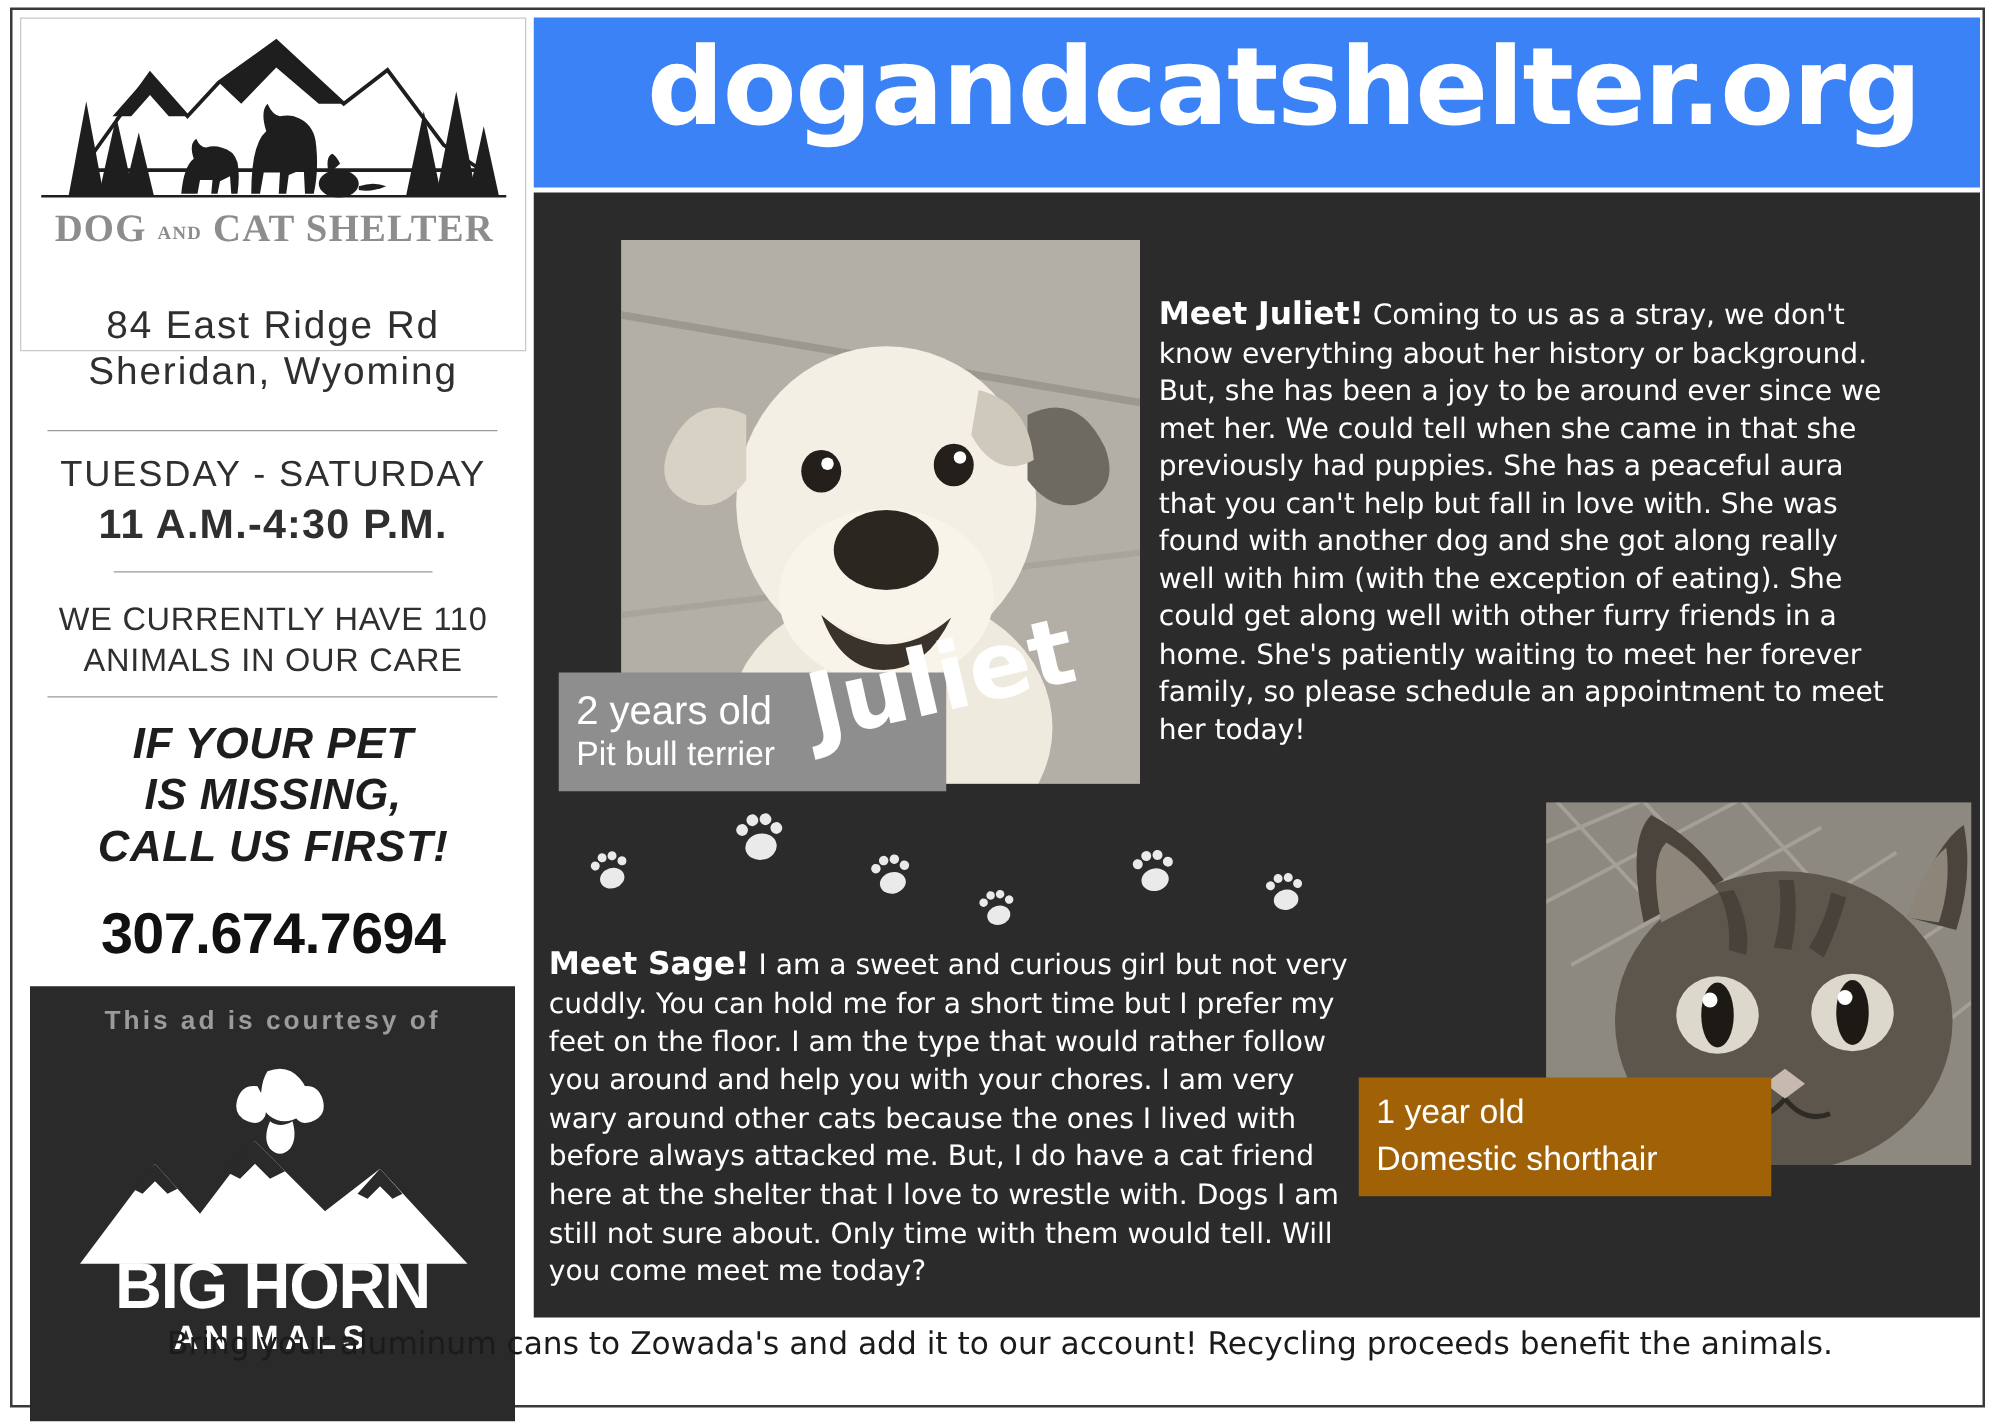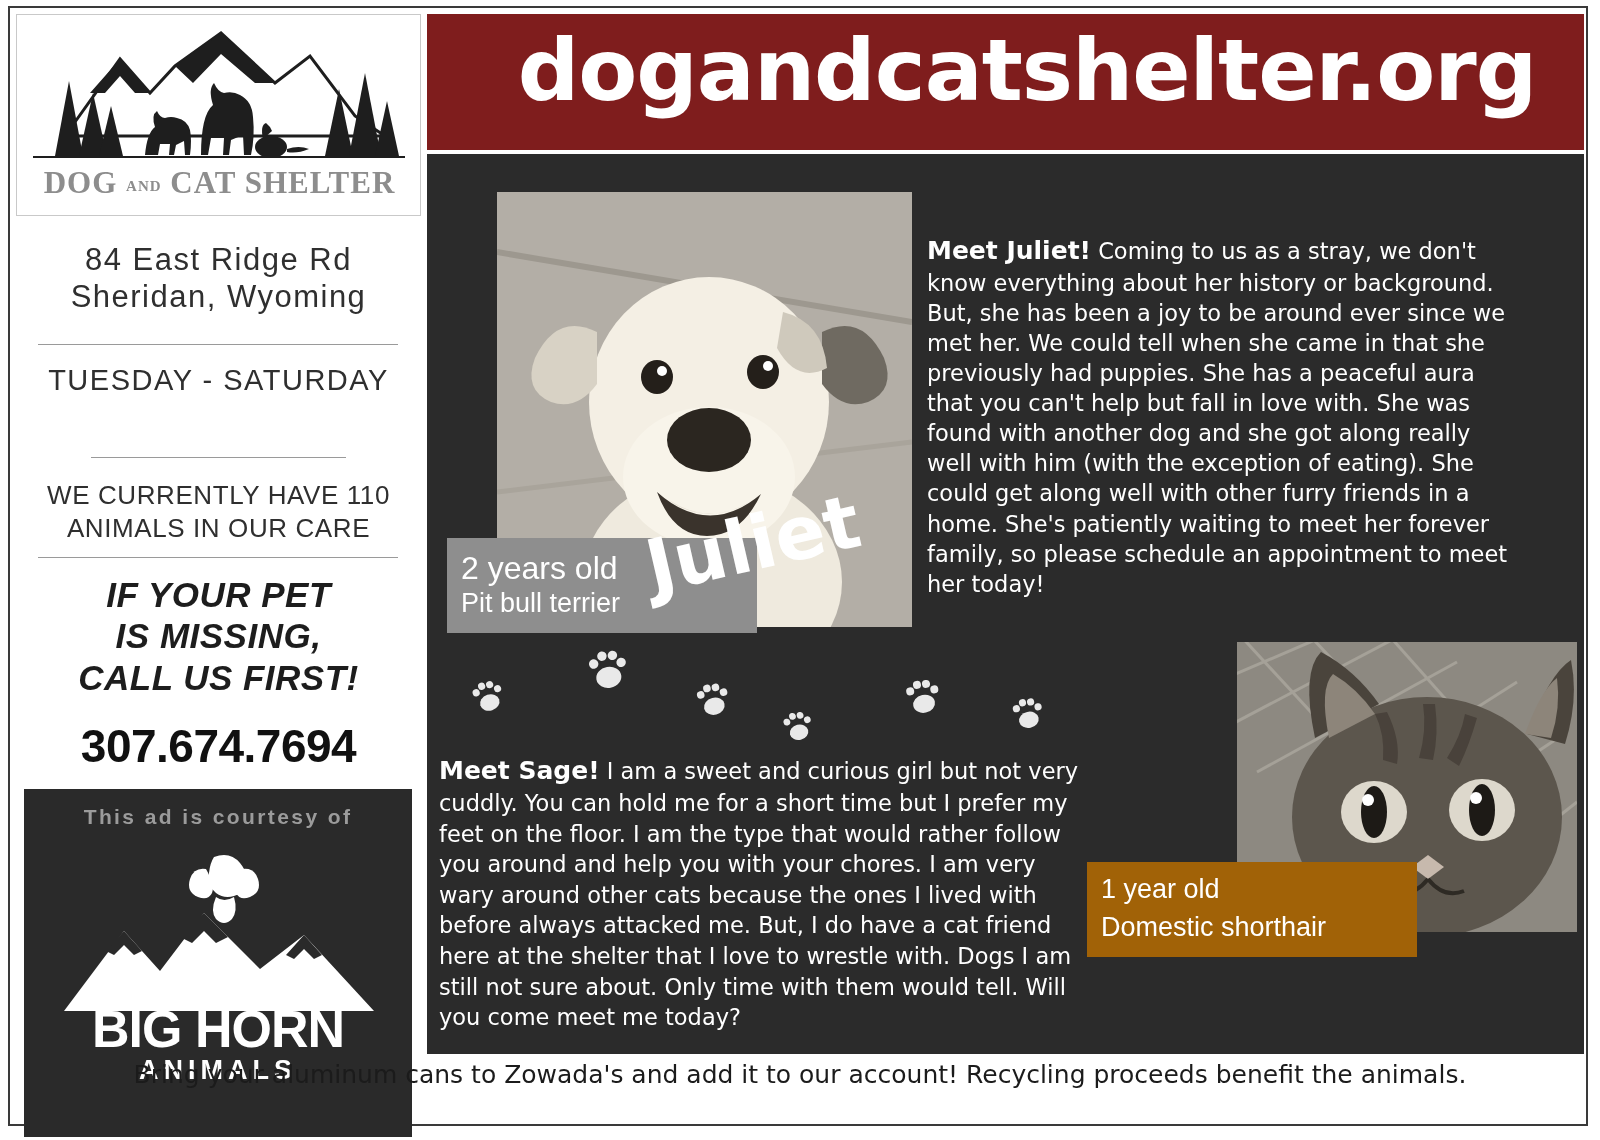--- a/index.html
+++ b/index.html
@@ -9,21 +9,21 @@
     position:absolute;left:8px;top:6px;width:1580px;height:1120px;
     background:#ffffff;border:2px solid #3a3a3a;box-sizing:border-box;
   }
 
   
   #leftcol{
     position:absolute;left:6px;top:6px;width:405px;height:1090px;
     background:#fff;box-sizing:border-box;
   }
   #logo-box{
-    position:absolute;left:0;top:0;width:405px;height:202px;
+    position:absolute;left:0;top:0;width:405px;height:267px;
     border:1px solid #c9c9c9;box-sizing:border-box;background:#fff;
   }
   #logo-art{
     position:absolute;left:8px;top:6px;width:388px;height:140px;
   }
   #logo-word{
     position:absolute;left:0;top:150px;width:405px;text-align:center;
     font-family:"Liberation Serif",serif;font-weight:bold;
     font-size:31px;letter-spacing:1px;color:#8d8d8d;
   }
@@ -69,21 +69,21 @@
     color:#fff;font-size:52px;font-weight:bold;letter-spacing:-1px;
   }
   #sponsor-sub{
     position:absolute;left:0;top:266px;width:388px;text-align:center;
     color:#fff;font-size:27px;font-weight:bold;letter-spacing:5px;
   }
 
   
   #urlbar{
     position:absolute;left:417px;top:6px;width:1157px;height:136px;
-    background:#7f1d1d;overflow:hidden;
+    background:#3b82f6;overflow:hidden;
   }
   #urlbar .u{
     position:absolute;left:50px;top:6px;width:1100px;text-align:center;
     color:#fff;font-size:86px;font-weight:bold;font-family:"DejaVu Sans",sans-serif;
     letter-spacing:-1px;white-space:nowrap;
   }
   #body-dark{
     position:absolute;left:417px;top:146px;width:1157px;height:900px;
     background:#2b2b2b;overflow:hidden;
   }
@@ -181,20 +181,21 @@
 
     <div id="addr">
       <div>84 East Ridge Rd</div>
       <div>Sheridan, Wyoming</div>
     </div>
 
     <div class="rule" style="top:330px"></div>
 
     <div id="hours">
       <div class="l1">TUESDAY - SATURDAY</div>
+      <div class="l2">11 A.M.-4:30 P.M.</div>
     </div>
 
     <div class="rule" style="top:443px;left:75px;width:255px"></div>
 
     <div id="count">
       <div>WE CURRENTLY HAVE 110</div>
       <div>ANIMALS IN OUR CARE</div>
     </div>
 
     <div class="rule" style="top:543px"></div>

